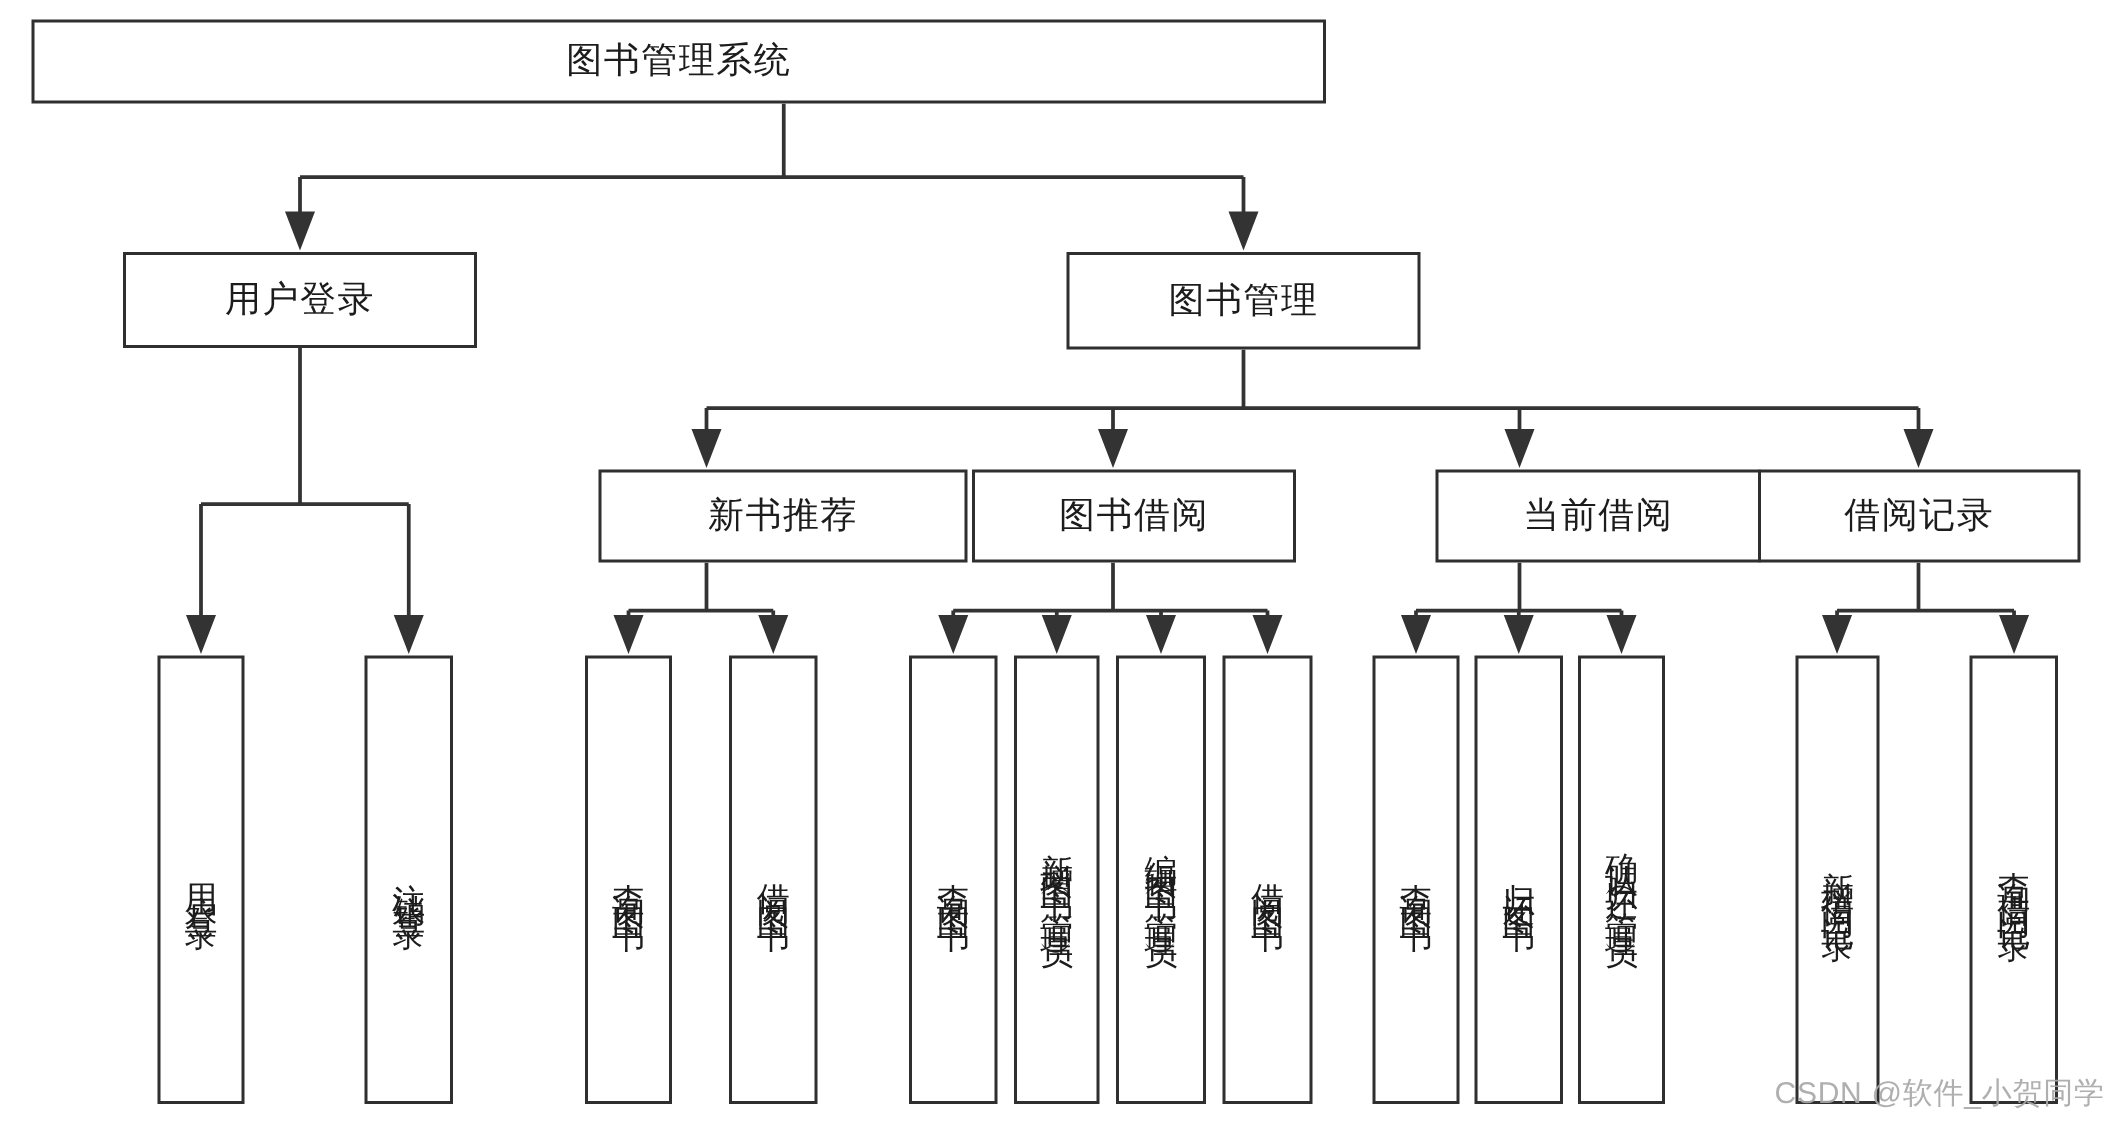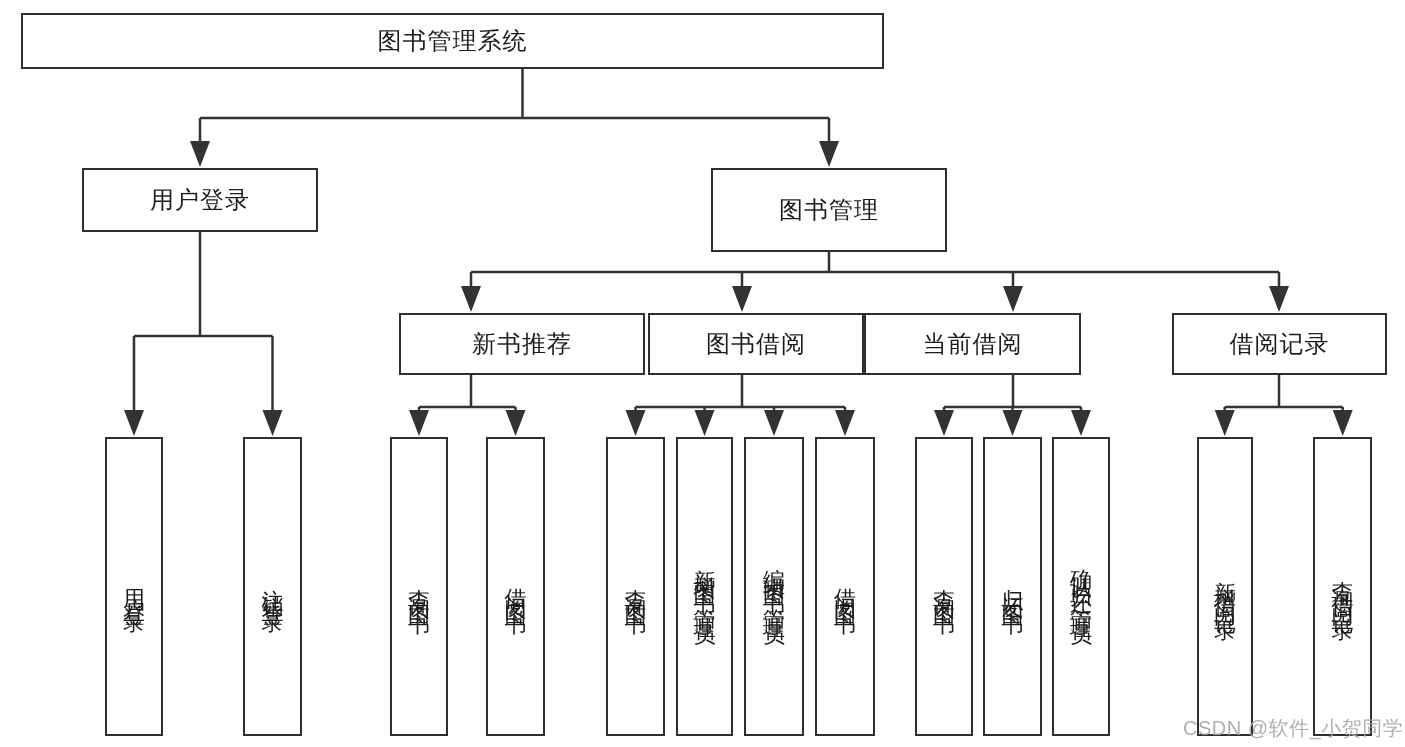--- a/index.html
+++ b/index.html
@@ -72,25 +72,25 @@
       M934 410 L954 410 L944 436 Z
       M1002.5 410 L1022.5 410 L1012.5 436 Z
       M1071 410 L1091 410 L1081 436 Z
       M1214.7 410 L1234.7 410 L1224.7 436 Z
       M1332.7 410 L1352.7 410 L1342.7 436 Z"></path>
   </svg>
 
   <div class="node hnode" style="left:21px;top:13px;width:863px;height:56px;">图书管理系统</div>
 
   <div class="node hnode" style="left:82px;top:168px;width:236px;height:64px;">用户登录</div>
-  <div class="node hnode" style="left:711px;top:168px;width:236px;height:84px;">图书管理</div>
+  <div class="node hnode" style="left:711px;top:168px;width:236px;height:65px;">图书管理</div>
 
   <div class="node hnode" style="left:363px;top:313px;width:246px;height:62px;margin-left:36px;">新书推荐</div>
   <div class="node hnode" style="left:648px;top:313px;width:216px;height:62px;">图书借阅</div>
-  <div class="node hnode" style="left:864px;top:313px;width:217px;height:62px;">当前借阅</div>
+  <div class="node hnode" style="left:957px;top:313px;width:217px;height:62px;">当前借阅</div>
   <div class="node hnode" style="left:1172px;top:313px;width:215px;height:62px;">借阅记录</div>
 
   <div class="node vnode" style="left:105px;top:437px;width:58px;height:299px;">用户登录</div>
   <div class="node vnode" style="left:243px;top:437px;width:59px;height:299px;">注销登录</div>
 
   <div class="node vnode" style="left:390px;top:437px;width:58px;height:299px;">查询图书</div>
   <div class="node vnode" style="left:486px;top:437px;width:59px;height:299px;">借阅图书</div>
 
   <div class="node vnode" style="left:606px;top:437px;width:59px;height:299px;">查询图书</div>
   <div class="node vnode" style="left:676px;top:437px;width:57px;height:299px;">新增图书（管理员）</div>

